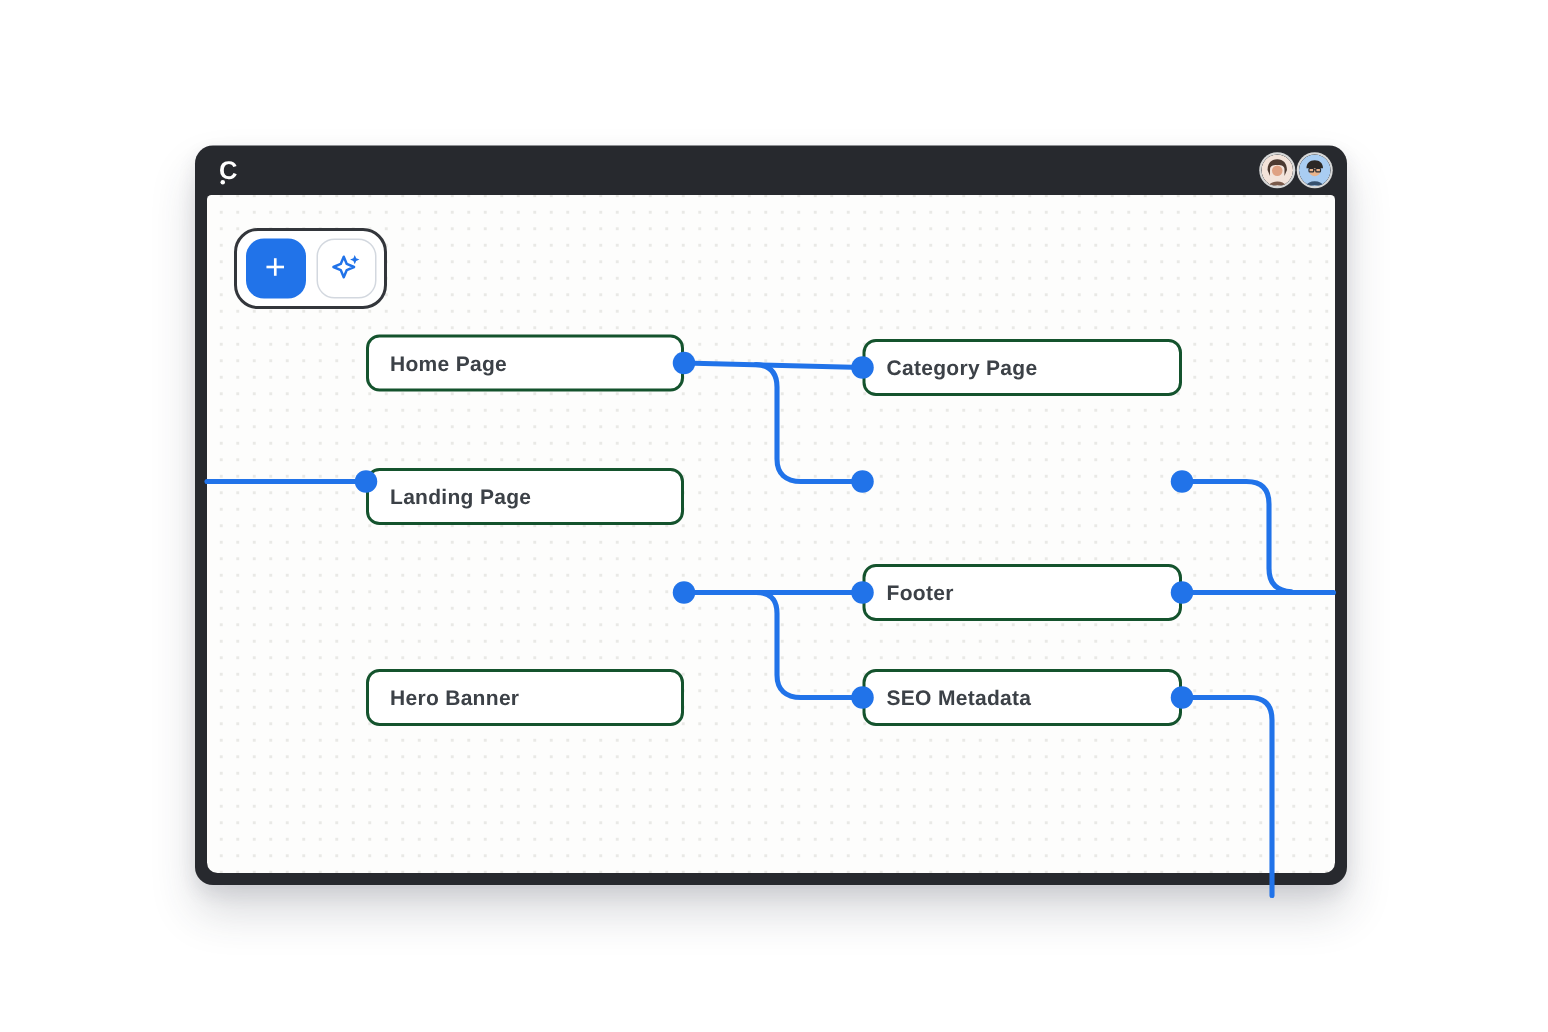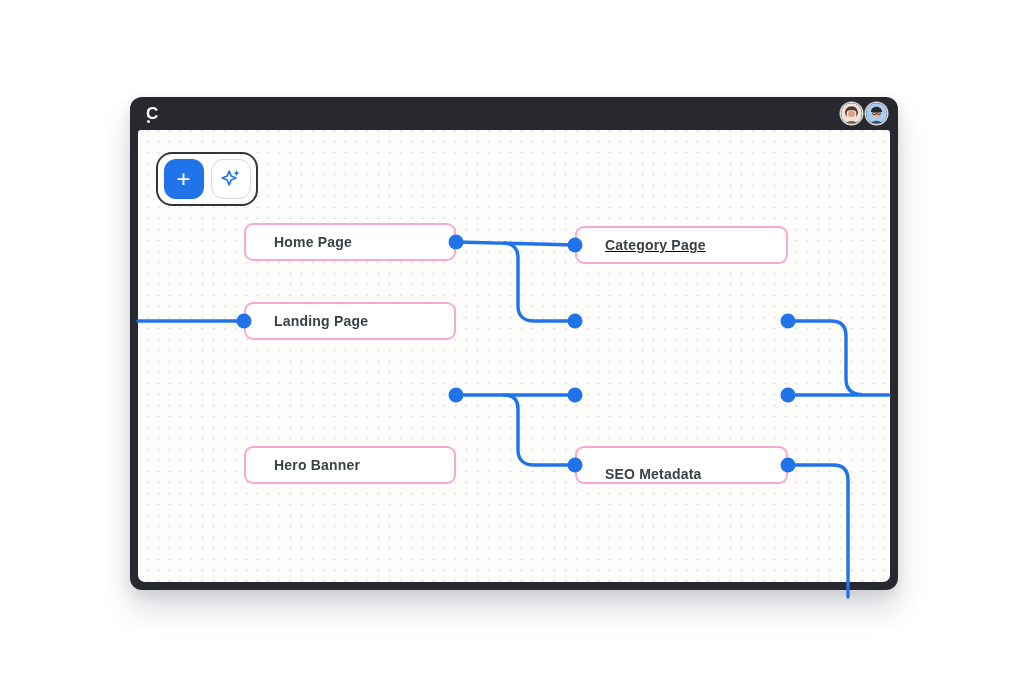--- a/index.html
+++ b/index.html
@@ -52,22 +52,22 @@
     display:flex; align-items:center; justify-content:center; cursor:pointer;
     padding:0; background:#ffffff;
   }
   .tb-btn.add { background:#2173e9; color:#ffffff; font-size:24px; font-weight:400; line-height:1; }
   .tb-btn.ai  { border:1.5px solid #d3d8df; }
   .tb-btn.ai svg { width:22px; height:22px; }
 
   
   .node {
     position:absolute; width:212px; height:38px; background:#ffffff;
-    border:2px solid #f9a8d4; border-radius:9px; display:flex; align-items:center;
-    padding-left:28px; z-index:3; cursor:pointer;
+    border:2px solid #14532d; border-radius:9px; display:flex; align-items:center;
+    padding-left:14px; z-index:3; cursor:pointer;
   }
   .node span {
     font-size:14px; font-weight:600; color:#3c4147; letter-spacing:.2px;
   }
   .node.col-right { width:213px; }
 
   
   .connector-layer {
     position:absolute; left:0; top:0; width:1032px; height:688px;
     z-index:4; pointer-events:none;
@@ -115,30 +115,33 @@
           <path d="M10 4.5 L12.2 9.8 L17.5 12 L12.2 14.2 L10 19.5 L7.8 14.2 L2.5 12 L7.8 9.8 Z" fill="none" stroke="#2173e9" stroke-width="1.8" stroke-linejoin="round"></path>
           <path d="M18 3.2 L19 5.6 L21.4 6.6 L19 7.6 L18 10 L17 7.6 L14.6 6.6 L17 5.6 Z" fill="#2173e9"></path>
         </svg>
       </span>
     </button>
   </div>
 
   <div class="node" style="left:244px; top:223px;">
     <span>Home Page</span>
   </div>
-  <div class="node" style="left:244px; top:302px;">
+  <div class="node" style="left:244px; top:312px;">
     <span>Landing Page</span>
   </div>
   <div class="node" style="left:244px; top:446px;">
     <span>Hero Banner</span>
   </div>
-  <div class="node col-right" style="left:575px; top:226px;text-decoration:underline;">
+  <div class="node col-right" style="left:575px; top:226px;">
     <span>Category Page</span>
   </div>
-  <div class="node col-right" style="left:575px; top:446px;align-items:flex-end;">
+  <div class="node col-right" style="left:575px; top:376px;">
+    <span>Footer</span>
+  </div>
+  <div class="node col-right" style="left:575px; top:446px;">
     <span>SEO Metadata</span>
   </div>
 
   <svg class="connector-layer" viewBox="0 0 1032 688" fill="none">
     <g stroke="#2173e9" stroke-width="3.4" stroke-linecap="round">
       <path d="M138 321 H244"></path>
       <path d="M456 242 L575 245"></path>
       <path d="M504 243 C513 243.5 518 248 518 258 L518 306 C518 316 524 321 534 321 L575 321"></path>
       <path d="M788 321 L831 321 C841 321 846 326 846 336 L846 379 C846 389 851 394 861 394.5"></path>
       <path d="M788 395 H889"></path>

